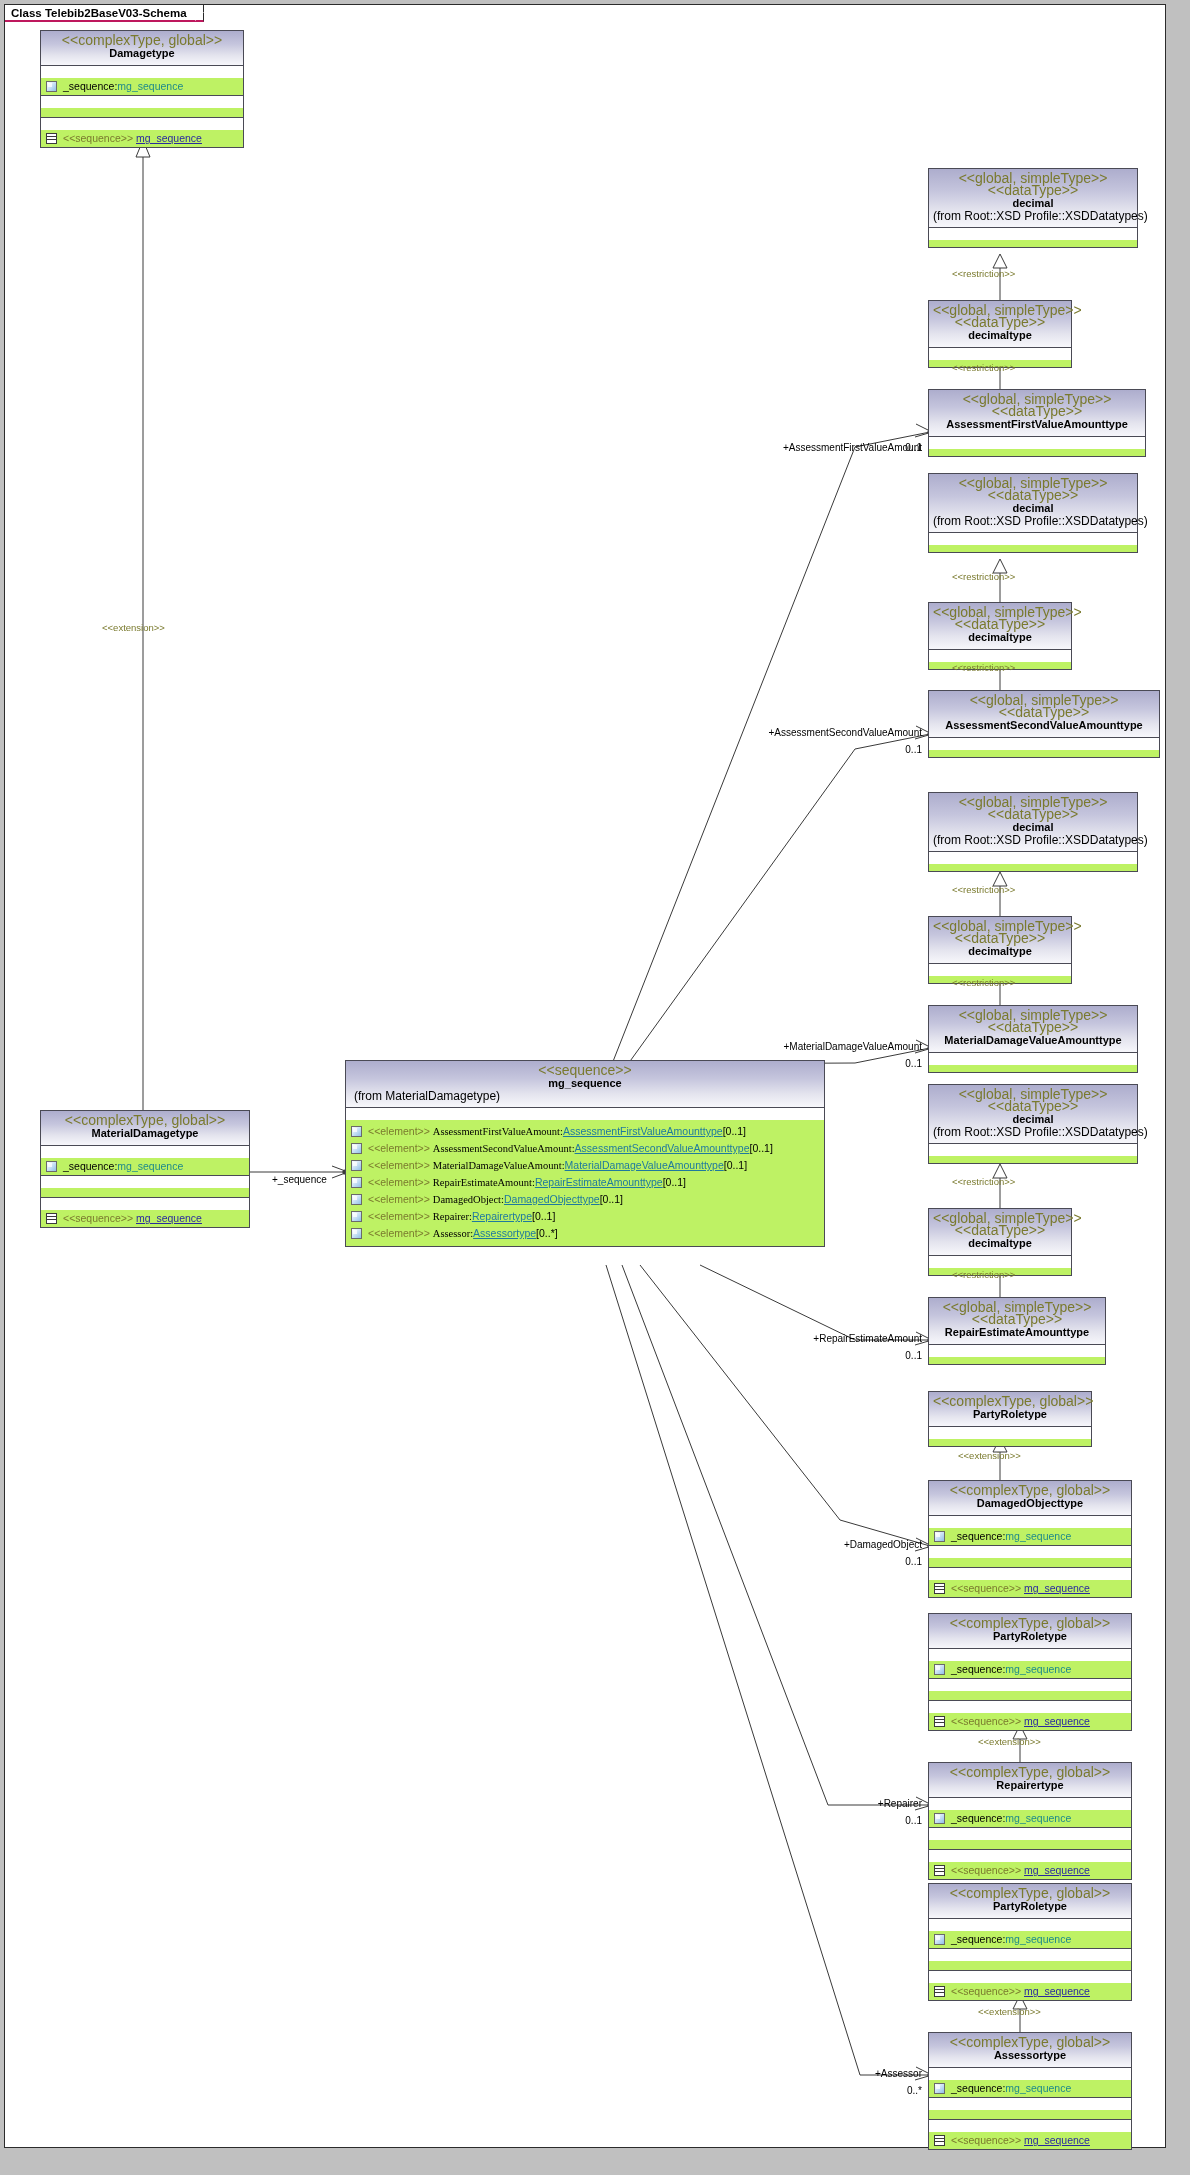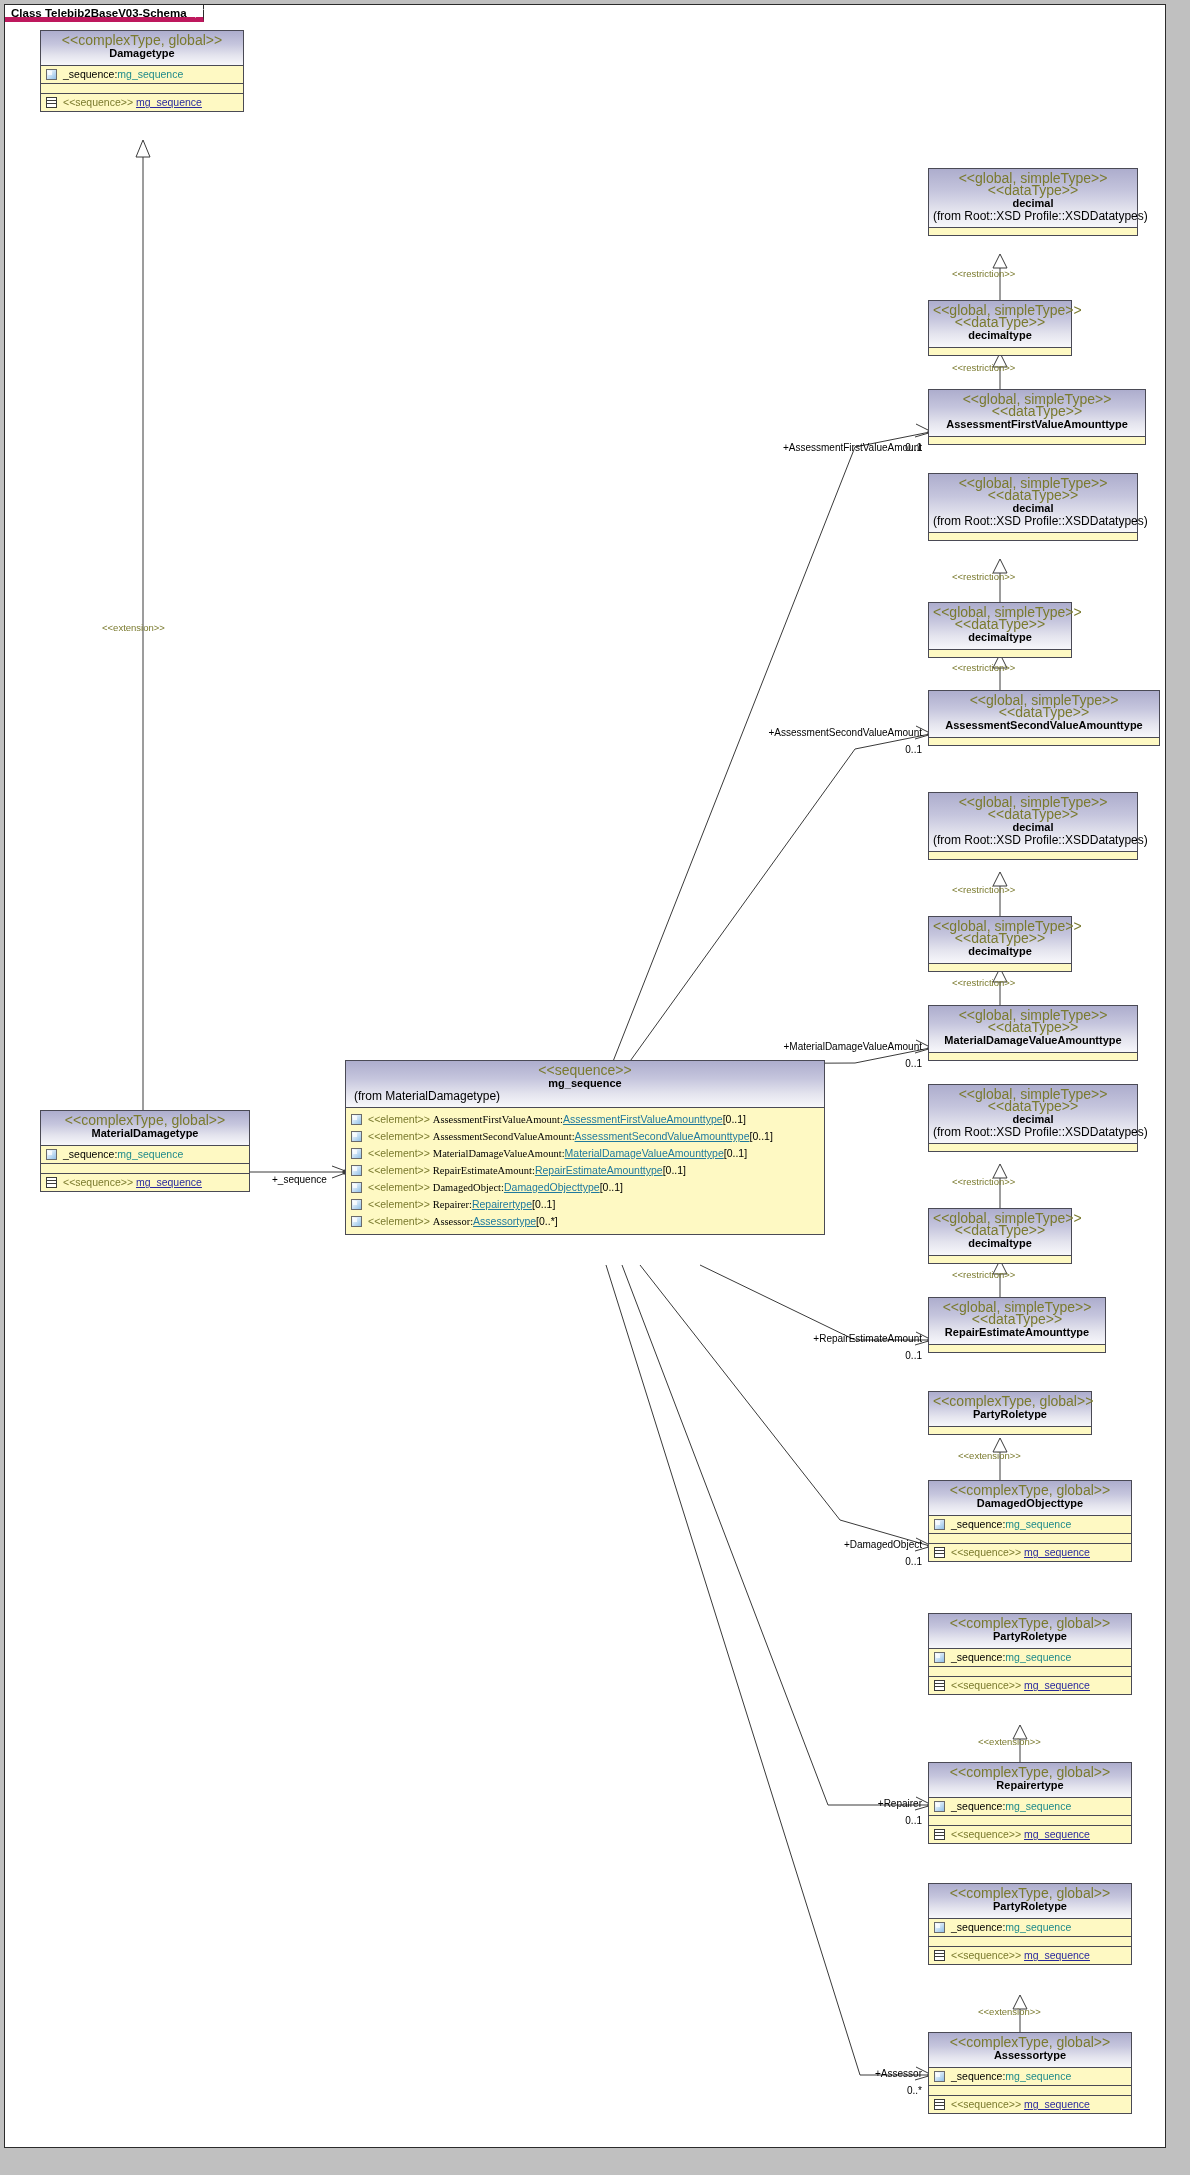--- a/index.html
+++ b/index.html
@@ -25,21 +25,21 @@
     box-sizing:border-box;
   }
   
   #frame-tab{
     position:absolute;
     left:5px; top:5px;
     height:17px;
     padding:0 16px 0 6px;
     background:#ffffff;
     border-right:1px solid #2b2b2b;
-    border-bottom:5px solid #be185d;
+    border-bottom:2px solid #be185d;
     font-size:11.5px;
     font-weight:bold;
     color:#000;
     line-height:17px;
     white-space:nowrap;
     box-sizing:border-box;
   }
   #frame-tab:after{
     content:"";
     position:absolute;
@@ -89,21 +89,22 @@
     padding-left:4px;
   }
   .sep{
     border-top:1px solid #4a4a55;
     height:0;
     font-size:0;
     line-height:0;
   }
   .compart{
     padding:0;
-    background:#fef9c3;
+    background:#bef264;
+    margin-top:12px;
   }
   .compart.empty{height:9px;}
   .row{
     display:flex;
     align-items:center;
     gap:6px;
     padding:2px 4px 2px 5px;
     line-height:13px;
     white-space:nowrap;
     font-size:10.5px;

